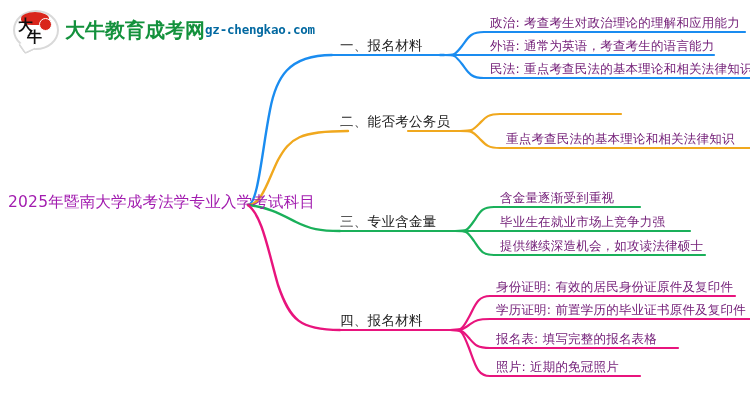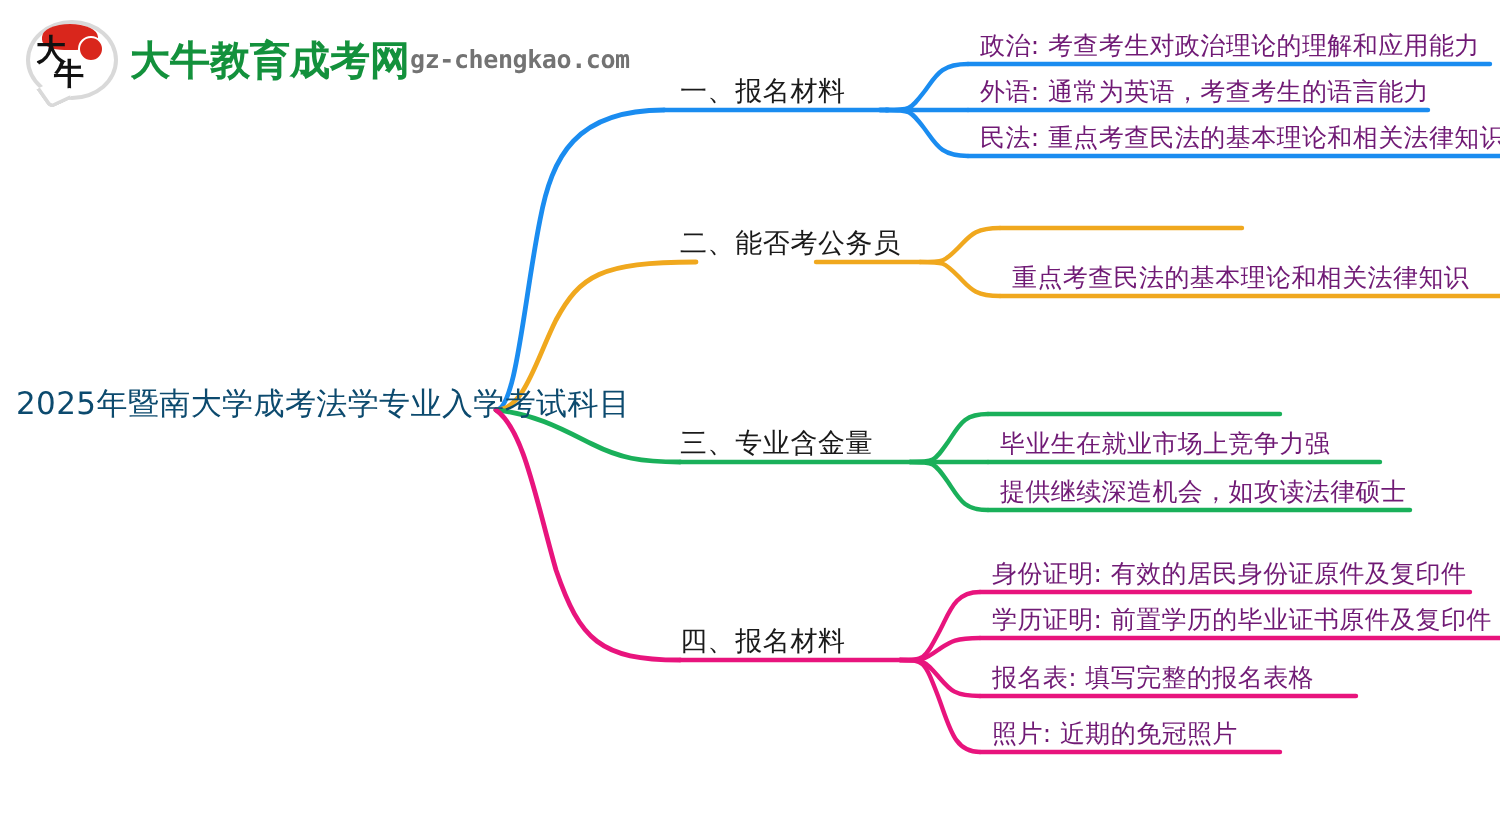--- a/index.html
+++ b/index.html
@@ -40,30 +40,30 @@
   }
   .logo-mark .cn span{display:block;}
   .logo-mark .cn .c1{margin-left:0px;}
   .logo-mark .cn .c2{margin-left:9px;}
   .logo-text{display:flex;justify-content:center;line-height:1;}
   .logo-title{
     color:#13913c;font-size:20px;font-weight:700;letter-spacing:0px;
     font-family:"DejaVu Sans",sans-serif;
   }
   .logo-sub{
-    color:#737373;font-size:12.5px;font-weight:700;margin-top:4px;
+    color:#0369a1;font-size:12.5px;font-weight:700;margin-top:4px;
     font-family:"DejaVu Sans Mono",monospace;letter-spacing:-0.2px;
   }
 
   
   .node{position:absolute;white-space:nowrap;color:#1a1a1a;}
 
   .root{
     left:8px;top:192px;font-size:15.5px;letter-spacing:0.2px;
-    font-family:"DejaVu Sans",sans-serif;color:#0c4a6e;
+    font-family:"DejaVu Sans",sans-serif;color:#a21caf;
   }
 
   .lvl2{
     font-size:13.5px;font-family:"DejaVu Sans",sans-serif;color:#1a1a1a;
     letter-spacing:0.3px;
   }
   .lvl3{
     font-size:12.5px;font-family:"DejaVu Sans",sans-serif;color:#701a75;
     letter-spacing:0.2px;
   }
@@ -149,20 +149,21 @@
   <div class="node lvl2" style="left:340px;top:113px;">二、能否考公务员</div>
   <div class="node lvl2" style="left:340px;top:213px;">三、专业含金量</div>
   <div class="node lvl2" style="left:340px;top:312px;">四、报名材料</div>
 
   <div class="node lvl3" style="left:490px;top:15px;">政治: 考查考生对政治理论的理解和应用能力</div>
   <div class="node lvl3" style="left:490px;top:38px;">外语: 通常为英语，考查考生的语言能力</div>
   <div class="node lvl3" style="left:490px;top:61px;">民法: 重点考查民法的基本理论和相关法律知识</div>
 
   <div class="node lvl3" style="left:506px;top:131px;">重点考查民法的基本理论和相关法律知识</div>
 
+  <div class="node lvl3" style="left:500px;top:190px;">含金量逐渐受到重视</div>
   <div class="node lvl3" style="left:500px;top:214px;">毕业生在就业市场上竞争力强</div>
   <div class="node lvl3" style="left:500px;top:238px;">提供继续深造机会，如攻读法律硕士</div>
 
   <div class="node lvl3" style="left:496px;top:279px;">身份证明: 有效的居民身份证原件及复印件</div>
   <div class="node lvl3" style="left:496px;top:302px;">学历证明: 前置学历的毕业证书原件及复印件</div>
   <div class="node lvl3" style="left:496px;top:331px;">报名表: 填写完整的报名表格</div>
   <div class="node lvl3" style="left:496px;top:359px;">照片: 近期的免冠照片</div>
 
 </div>
 

